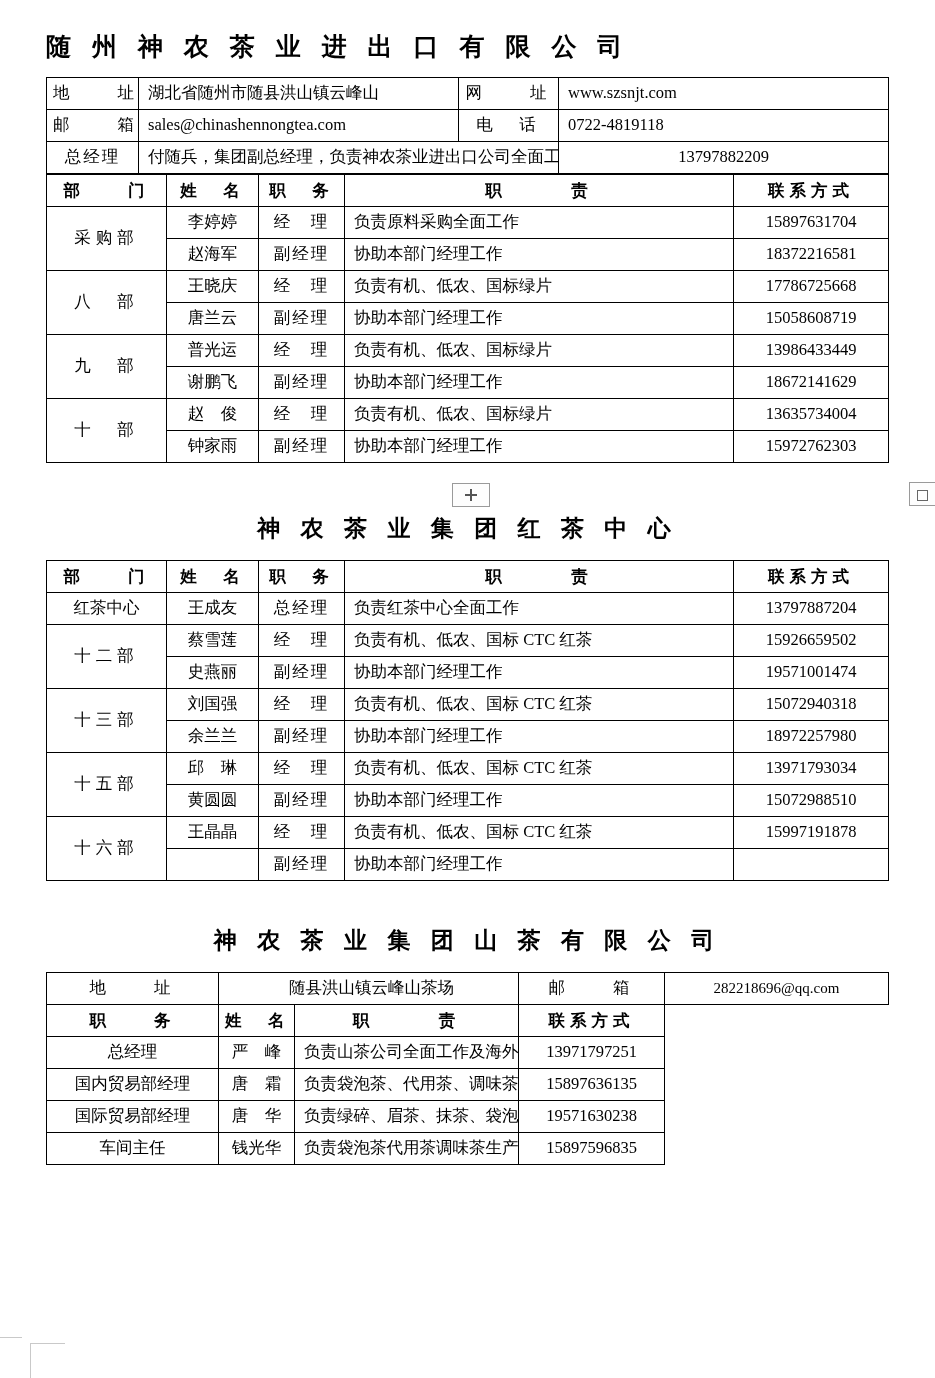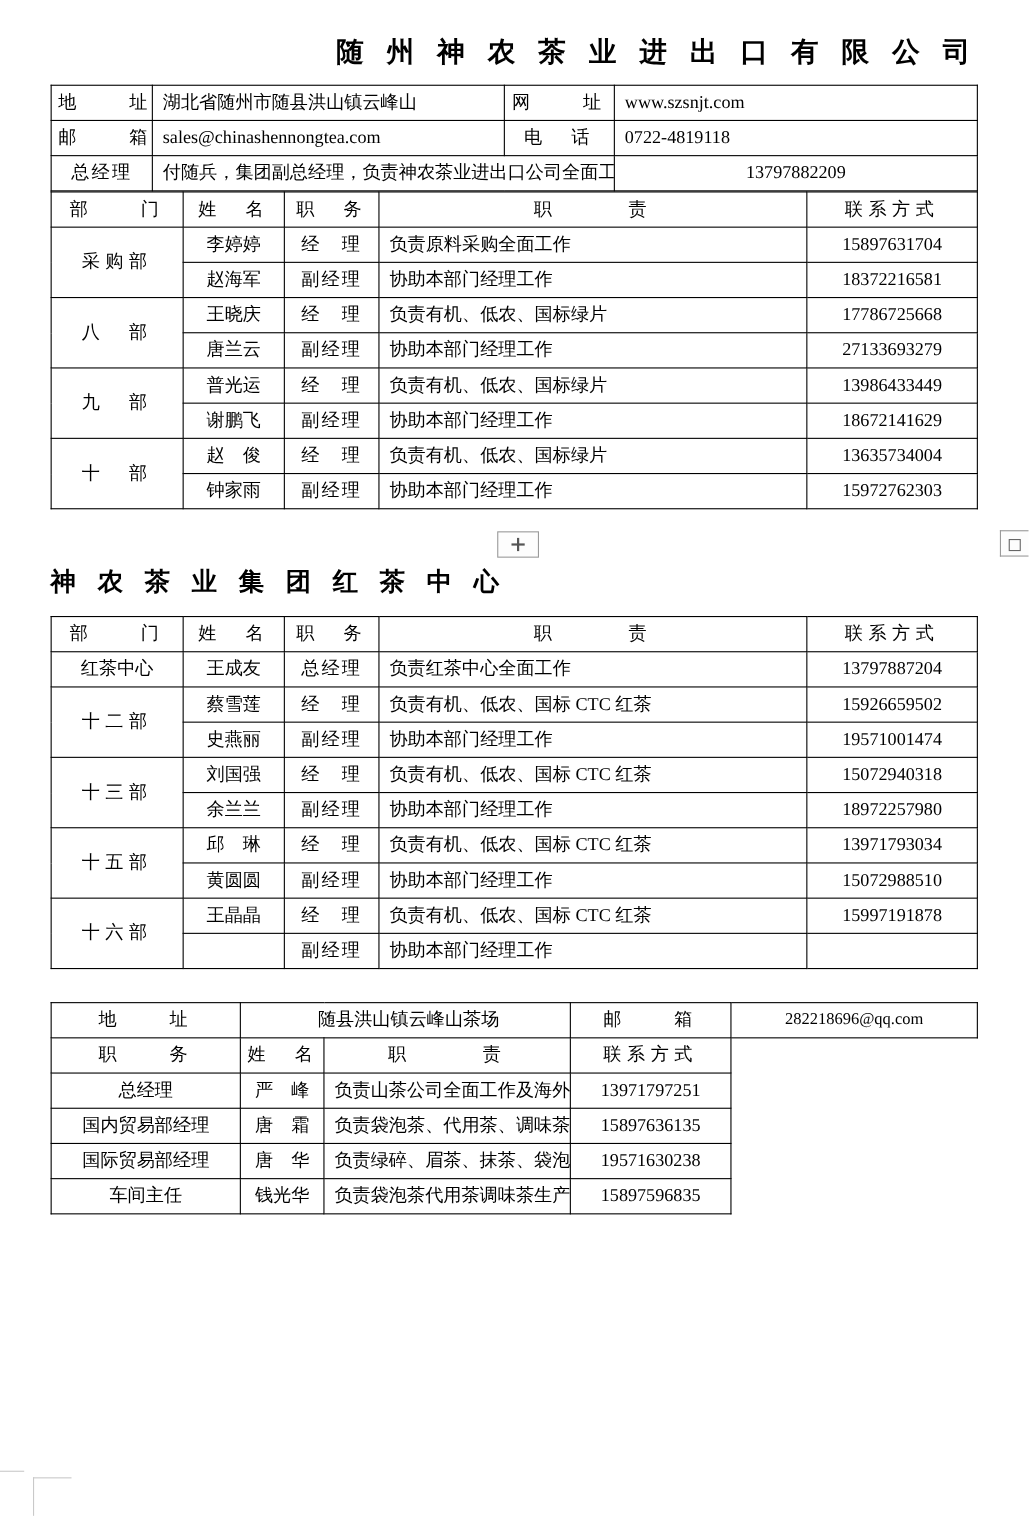--- a/index.html
+++ b/index.html
@@ -20,30 +20,30 @@
     width: 935px;
     height: 1378px;
     box-sizing: border-box;
     padding: 0 46px;
   }
   h1.doc-title {
     font-family: "Liberation Sans", sans-serif;
     font-weight: bold;
     font-size: 25px;
     letter-spacing: 7px;
-    text-align: right;
+    text-align: left;
     margin: 0;
     padding: 30px 0 14px 0;
   }
   h2.sec-title {
-    font-family: Liberation Serif, serif;
+    font-family: Liberation Sans, sans-serif;
     font-weight: bold;
     font-size: 23px;
     letter-spacing: 7px;
-    text-align: left;
+    text-align: center;
     margin: 0;
     padding: 14px 0 16px 0;
   }
   table.doc {
     border-collapse: collapse;
     width: 100%;
     table-layout: fixed;
   }
   table.doc td, table.doc th {
     border: 1px solid #000;
@@ -56,21 +56,21 @@
     white-space: nowrap;
     overflow: hidden;
   }
   table.doc td.left {
     text-align: left;
     padding-left: 9px;
     margin-top: 43px;
   }
   table.doc th, table.doc td.hdr {
     font-family: "Liberation Sans", sans-serif;
-    font-weight: normal;
+    font-weight: bold;
     letter-spacing: 5px;
   }
   td.sp2 { letter-spacing: 5px; }
   td.sp1 { letter-spacing: 2px; }
   td.right { text-align: right; padding-right: 10px; }
   .rowh { height: 32px; }
 
   
   .brk-plus {
     position: absolute;
@@ -197,21 +197,21 @@
         <td class="sp2" rowspan="2">八　部</td>
         <td>王晓庆</td>
         <td class="sp1">经　理</td>
         <td class="left">负责有机、低农、国标绿片</td>
         <td>17786725668</td>
       </tr>
       <tr class="rowh">
         <td>唐兰云</td>
         <td class="sp1">副经理</td>
         <td class="left">协助本部门经理工作</td>
-        <td>27133693279</td>
+        <td>15058608719</td>
       </tr>
       <tr class="rowh">
         <td class="sp2" rowspan="2">九　部</td>
         <td>普光运</td>
         <td class="sp1">经　理</td>
         <td class="left">负责有机、低农、国标绿片</td>
         <td>13986433449</td>
       </tr>
       <tr class="rowh">
         <td>谢鹏飞</td>
@@ -314,20 +314,21 @@
         <td></td>
         <td class="sp1">副经理</td>
         <td class="left">协助本部门经理工作</td>
         <td></td>
       </tr>
     </tbody>
   </table>
 
   <div class="gap-2"></div>
 
+  <h2 class="sec-title">神 农 茶 业 集 团 山 茶 有 限 公 司</h2>
 
   <table class="doc">
     <colgroup>
       <col style="width:172px">
         <col style="width:76px">
         <col>
         <col style="width:146px">
     </colgroup>
     <tbody>
       <tr class="rowh">

